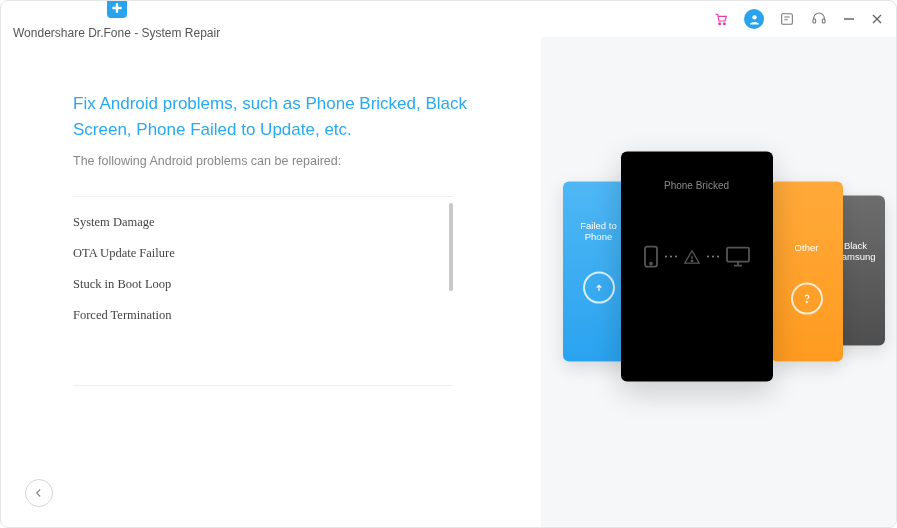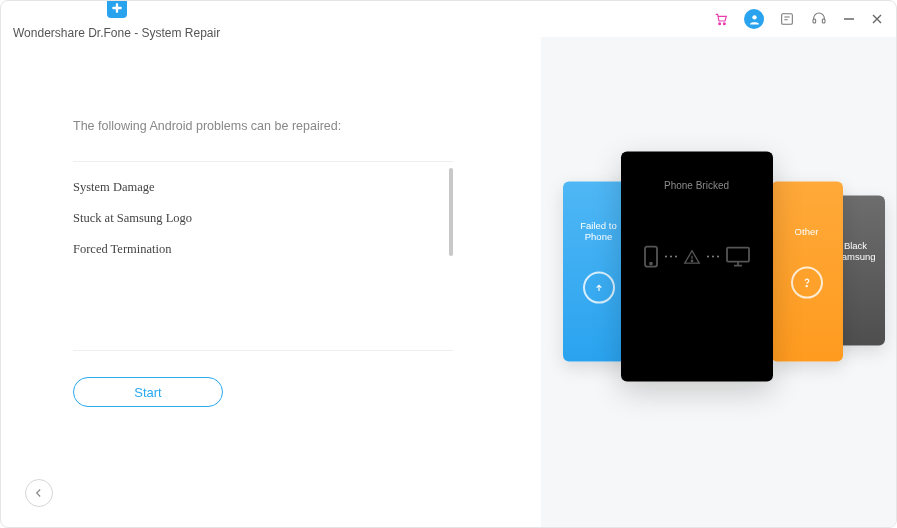--- a/index.html
+++ b/index.html
@@ -20,21 +20,21 @@
   .app-title { font-size: 12px; color: #555; }
   .titlebar-right { display: flex; align-items: center; gap: 14px; }
   .tb-icon { width: 18px; height: 18px; display: flex; align-items: center; justify-content: center; cursor: pointer; }
   .tb-icon svg { width: 16px; height: 16px; }
   .avatar { width: 20px; height: 20px; border-radius: 50%; background: #2aa3ef; display:flex; align-items:center; justify-content:center;}
   .win-btn { width: 14px; height: 14px; display:flex; align-items:center; justify-content:center; cursor:pointer;}
 
   .body { position: absolute; top: 36px; left: 0; right: 0; bottom: 0; display: flex; }
   .left-pane { width: 540px; padding: 54px 0 0 72px; position: relative; }
   .headline { color: #29a9f0; font-size: 17px; line-height: 1.5; font-weight: 500; max-width: 400px; }
-  .subline { color: #888; font-size: 12.5px; margin-top: 28px; }
+  .subline { color: #888; font-size: 12.5px; margin-top: 12px; }
   .problem-area {
     margin-top: 28px; width: 380px; height: 190px; position: relative;
     border-top: 1px solid #eee; border-bottom: 1px solid #eee;
   }
   .problem-list {
     position: absolute; inset: 0 10px 0 0; overflow-y: auto; padding: 10px 0 8px 0;
     scrollbar-width: thin;
     font-family: Liberation Serif, serif;
   }
   .problem-list::-webkit-scrollbar { width: 6px; }
@@ -54,21 +54,21 @@
   }
   .back-circle {
     position: absolute; left: 24px; bottom: 20px; width: 28px; height: 28px; border: 1px solid #d6d6d6;
     border-radius: 50%; display:flex; align-items:center; justify-content:center; background:#fff; cursor:pointer;
   }
 
   
   .stage { position: absolute; left: 50%; top: 50%; transform: translate(-50%, -54%); width: 320px; height: 260px; }
   .card { position: absolute; border-radius: 6px; box-shadow: 0 6px 18px rgba(0,0,0,0.12); color:#fff; font-size:9.5px; text-align:center; }
   .card-gray { right: -6px; top: 54px; width: 58px; height: 150px; background: linear-gradient(#6d6d6d,#4e4e4e); padding-top: 44px; }
-  .card-orange { right: 36px; top: 40px; width: 72px; height: 180px; background: linear-gradient(#ffa93a,#ff9b1f); padding-top: 44px;}
+  .card-orange { right: 36px; top: 40px; width: 72px; height: 180px; background: linear-gradient(#ffa93a,#ff9b1f); padding-top: 60px;}
   .card-blue { left: 4px; top: 40px; width: 72px; height: 180px; background: linear-gradient(#4fb7f5,#2aa3ef); padding-top: 38px;}
   .ring { width: 32px; height: 32px; border: 2px solid rgba(255,255,255,0.8); border-radius: 50%; margin: 30px auto 0; display:flex; align-items:center; justify-content:center;}
   .card-white {
     left: 62px; top: 10px; width: 152px; height: 230px; background: #000000; color:#999;
     box-shadow: 0 10px 30px rgba(0,0,0,0.18);
     display:flex; flex-direction:column; align-items:center;
   }
   .card-white .label { margin-top: 28px; font-size: 10px; color:#8a8a8a;}
   .diagram { margin-top: 54px; display:flex; align-items:center; gap:6px; color:#555;}
   .phone-ic, .mon-ic, .warn-ic { display:inline-flex; }
@@ -124,34 +124,33 @@
       <div class="win-btn">
         <svg viewBox="0 0 14 14">
             <path d="M3 3l8 8M11 3l-8 8" stroke="#666" stroke-width="1.4"></path>
           </svg>
       </div>
     </div>
   </div>
 
   <div class="body">
     <div class="left-pane">
+      <div class="headline">Fix Android problems, such as Phone Bricked, Black Screen, Phone Failed to Update, etc.</div>
       <div class="subline">The following Android problems can be repaired:</div>
 
       <div class="problem-area">
         <div class="problem-list">
           <div class="problem-item">System Damage</div>
-          <div class="problem-item">Stuck at Samsung Logo</div>
+          <div class="problem-item">OTA Update Failure</div>
+          <div class="problem-item">Stuck in Boot Loop</div>
           <div class="problem-item">Forced Termination</div>
         </div>
         <div class="scroll-track"></div>
       </div>
 
-      <button class="start-btn">
-        <span>Start</span>
-      </button>
     </div>
 
     <div class="right-pane">
       <div class="stage">
 
         <div class="card card-gray">
           <div>Black</div>
           <div>Samsung</div>
         </div>
 

